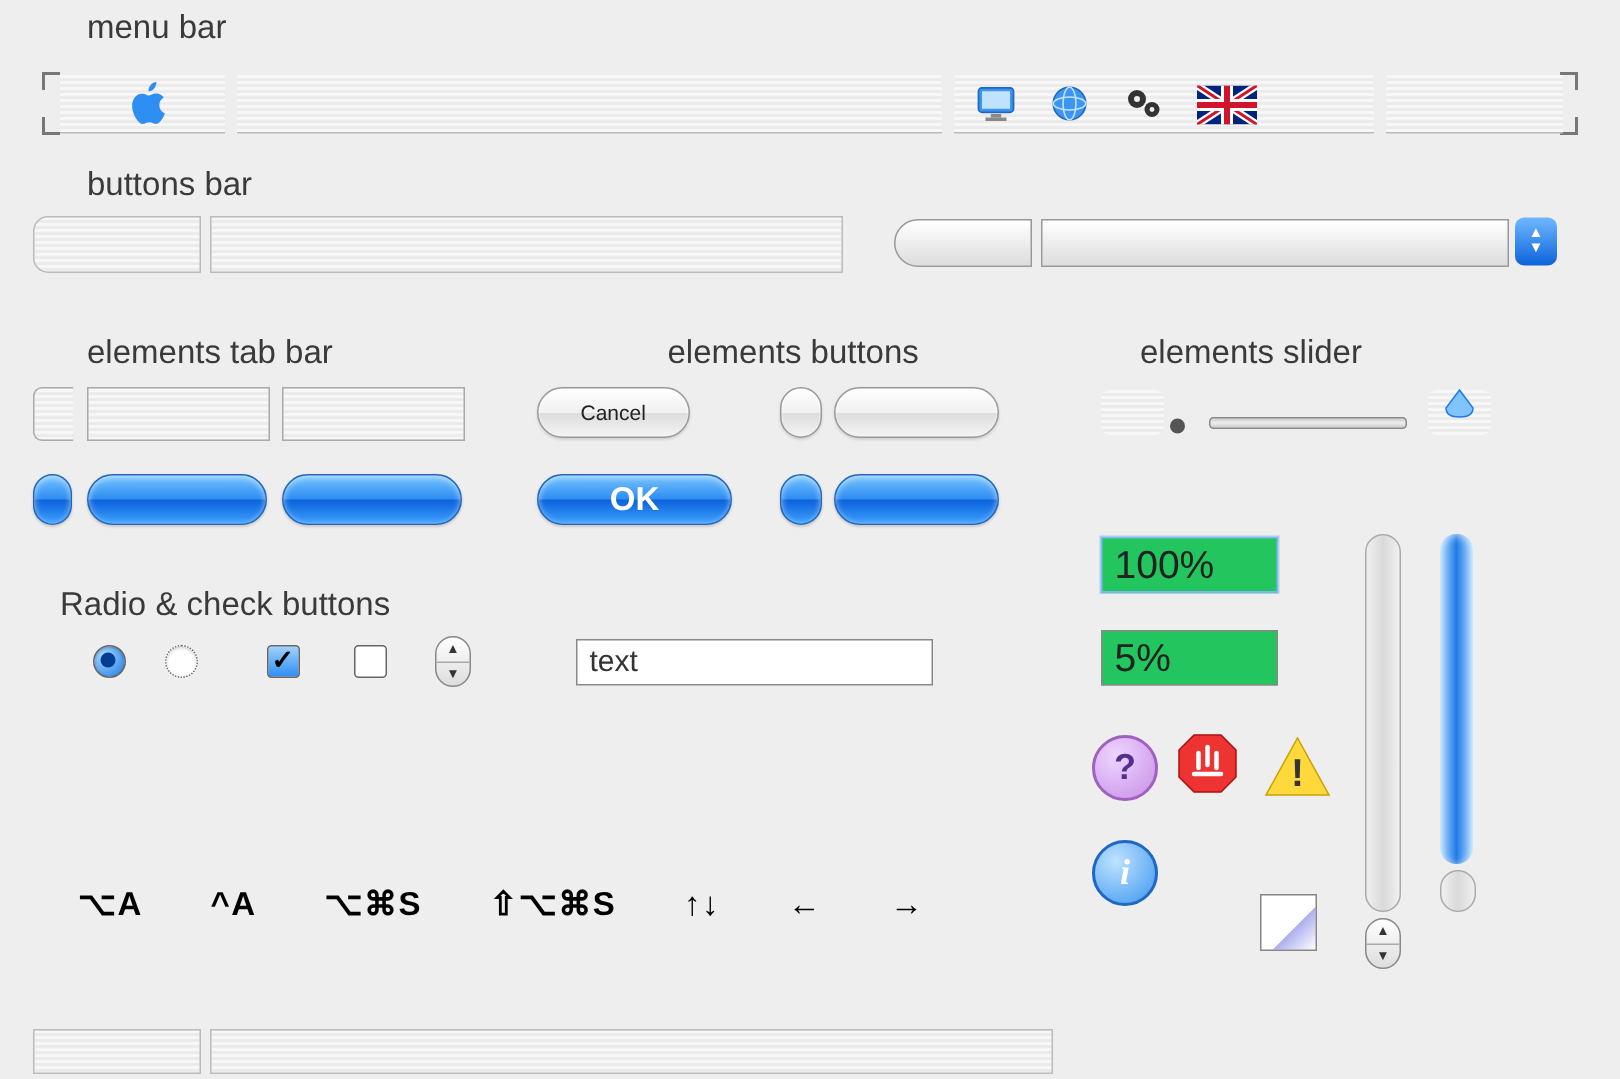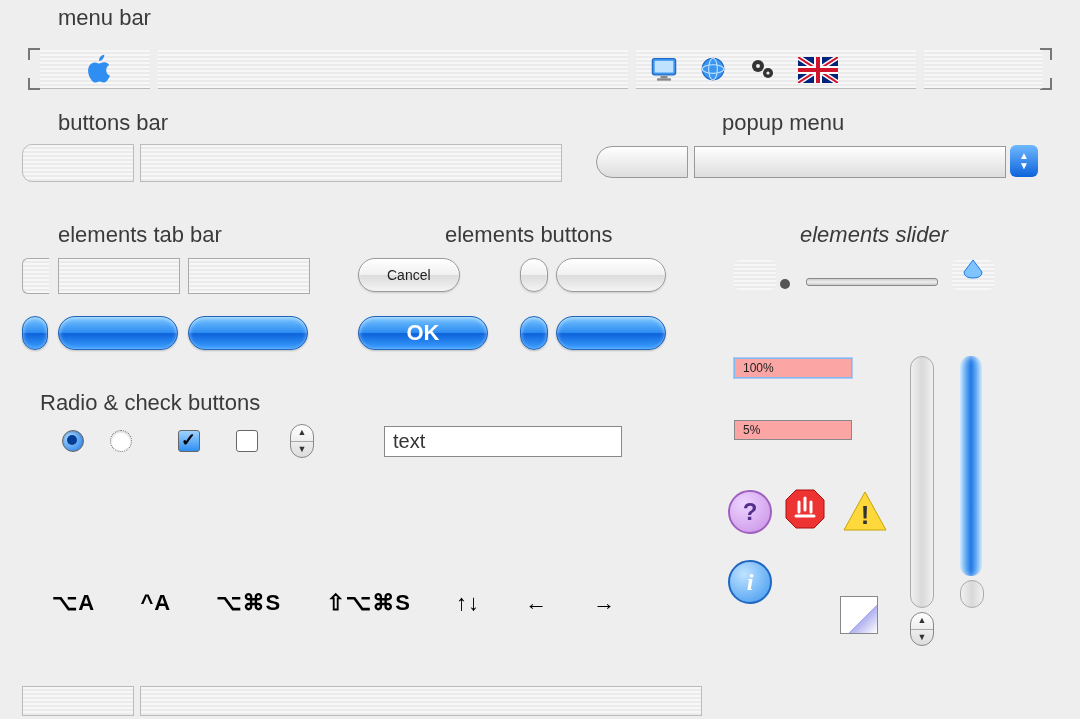--- a/index.html
+++ b/index.html
@@ -11,21 +11,21 @@
   .corner.tr { border-left:none; border-bottom:none; }
   .corner.bl { border-right:none; border-top:none; }
   .corner.br { border-left:none; border-top:none; }
   .bar { position:absolute; }
   .apple-icon svg { display:block; }
   .pill { display:inline-flex; align-items:center; justify-content:center; border-radius:18px; height:34px; box-sizing:border-box; }
   .pill.white { background:linear-gradient(to bottom,#ffffff 0%,#f0f0f0 50%,#dcdcdc 51%,#f4f4f4 100%); border:1px solid #9a9a9a; box-shadow:inset 0 1px 2px rgba(255,255,255,0.9),0 1px 2px rgba(0,0,0,0.15); }
   .pill.blue  { background:linear-gradient(to bottom,#77c4ff 0%,#2f8ef2 48%,#0d63db 52%,#3ca0ff 100%); border:1px solid #2266bb; box-shadow:inset 0 1px 4px rgba(255,255,255,0.6),0 1px 2px rgba(0,0,0,0.2); color:#fff; }
   .cap { width:22px; }
   .txtfield { position:absolute; border:1px solid #888; background:#fff; padding:3px 8px; font-size:20px; color:#333; }
-  .valfield { position:absolute; border:1px solid #7fb8f0; background:#fca5a5; padding:2px 8px; font-size:12px; box-shadow:0 0 0 1px rgba(127,184,240,.6); }
+  .valfield { position:absolute; border:1px solid #7fb8f0; background:#22c55e; padding:2px 8px; font-size:26px; box-shadow:0 0 0 1px rgba(127,184,240,.6); }
   .radio { display:inline-block; width:20px; height:20px; border-radius:50%; border:1px solid #666; position:relative; box-shadow:inset 0 1px 2px rgba(0,0,0,.2); }
   .radio.on { background:radial-gradient(circle at 30% 30%,#a7d8ff,#1f7ae6); }
   .radio.on::after { content:""; position:absolute; left:4px; top:4px; width:10px; height:10px; border-radius:50%; background:#043d94; }
   .checkbox { display:inline-block; width:20px; height:20px; border:1px solid #666; border-radius:3px; background:#fff; position:relative; }
   .checkbox.on { background:linear-gradient(#9fd2ff,#2f8ef2); }
   .checkbox.on::after { content:"✓"; position:absolute; left:2px; top:-2px; font-size:18px; color:#000; font-weight:bold; }
   .stepper { position:absolute; width:22px; height:32px; border:1px solid #888; border-radius:12px; background:linear-gradient(#fff,#ddd); display:flex; flex-direction:column; }
   .stepper div { flex:1; text-align:center; font-size:9px; color:#333; line-height:15px; }
   .stepper div:first-child { border-bottom:1px solid #aaa; }
   .popup-arrows { position:absolute; width:28px; height:32px; border-radius:6px; background:linear-gradient(#6fb8ff,#0d63db); display:flex; flex-direction:column; align-items:center; justify-content:center; color:#fff; font-size:10px; line-height:10px; }
@@ -42,24 +42,23 @@
   .warn-icon { width:44px; height:40px; }
   .flag { position:absolute; width:40px; height:26px; }
   .menu-icon { position:absolute; }
 </style>
 </head>
 <body>
 <div class="canvas">
 
 <div class="label" style="left:58px; top:5px;">menu bar</div>
 <div class="label" style="left:58px; top:110px;">buttons bar</div>
-<div class="label" style="left:722px; top:110px;">popup menu</div>
 <div class="label" style="left:58px; top:222px;">elements tab bar</div>
 <div class="label" style="left:445px; top:222px;">elements buttons</div>
-<div class="label" style="left:800px; top:222px;font-style:italic;">elements slider</div>
+<div class="label" style="left:760px; top:222px;">elements slider</div>
 <div class="label" style="left:40px; top:390px;">Radio &amp; check buttons</div>
 
 <div class="bar" style="left:28px; top:50px; width:1024px; height:38px;">
   <div class="corner tl" style="left:0; top:-2px;"></div>
   <div class="corner bl" style="left:0; bottom:-2px;"></div>
   <div class="corner tr" style="right:0; top:-2px;"></div>
   <div class="corner br" style="right:0; bottom:-2px;"></div>
   <div class="pinstripe" style="position:absolute; left:12px; top:0; width:110px; height:38px; border-bottom:1px solid #bbb;"></div>
   <div class="pinstripe" style="position:absolute; left:130px; top:0; width:470px; height:38px; border-bottom:1px solid #bbb;"></div>
   <div class="pinstripe" style="position:absolute; left:608px; top:0; width:280px; height:38px; border-bottom:1px solid #bbb;"></div>

